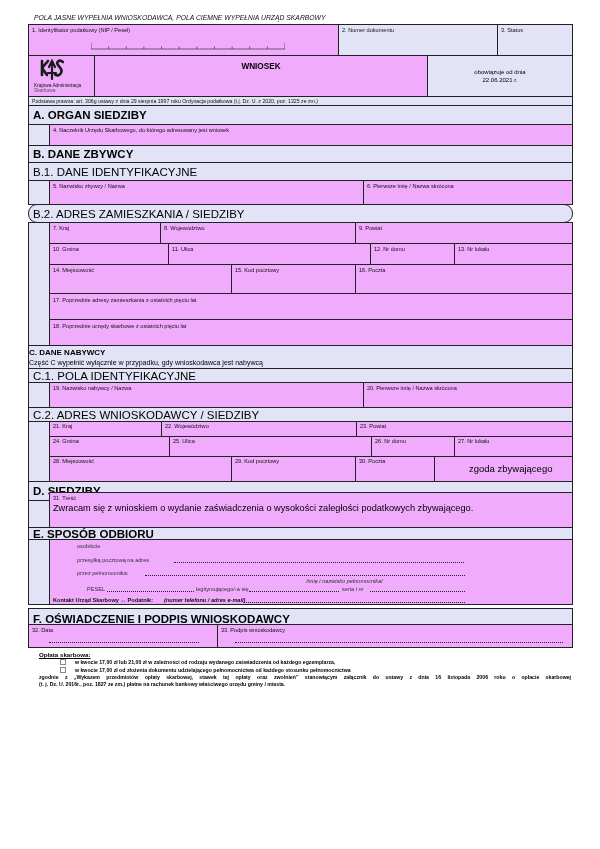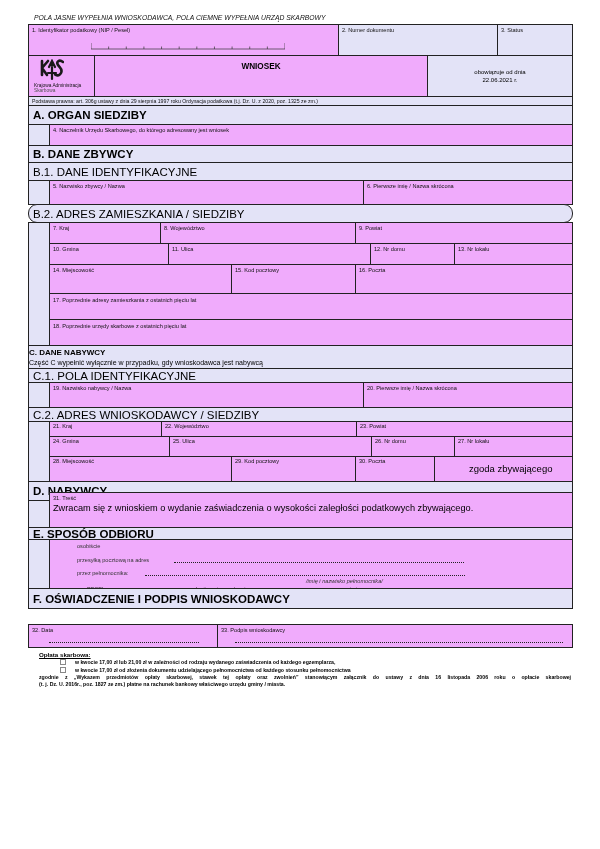--- a/index.html
+++ b/index.html
@@ -171,21 +171,21 @@
 <div class="box" style="left:231px;top:456px;width:125px;height:26px;">
     <div class="lbl" style="left:3px;top:1px;">29. Kod pocztowy</div>
   </div>
 <div class="box" style="left:355px;top:456px;width:80px;height:26px;">
     <div class="lbl" style="left:3px;top:1px;">30. Poczta</div>
   </div>
 <div class="box" style="left:434px;top:456px;width:139px;height:26px;">
   <div class="abs" style="left:34px;top:6px;font-size:9.5px;white-space:nowrap;">zgoda zbywającego</div>
 </div>
 
-<div class="sec sec-big" style="top:481px;height:20px;line-height:19px;">D. NABYWCY</div>
+<div class="sec sec-big" style="top:481px;height:20px;line-height:19px;">D. SIEDZIBY</div>
 <div class="sidebar" style="top:500px;height:28px;"></div>
 <div class="box" style="left:49px;top:492px;width:524px;height:40px;">
   <div class="lbl" style="left:3px;top:2px;">31. Treść</div>
   <div class="abs" style="left:3px;top:10px;font-size:9.2px;white-space:nowrap;">Zwracam się z wnioskiem o wydanie zaświadczenia o wysokości zaległości podatkowych zbywającego.</div>
 </div>
 
 <div class="sec sec-big" style="top:527px;height:18px;line-height:12px;text-decoration:underline;">E. SPOSÓB ODBIORU</div>
 <div class="sidebar" style="top:539px;height:66px;"></div>
 <div class="box" style="left:49px;top:539px;width:524px;height:66px;">
   <div class="lbl" style="left:27px;top:3px;color:#333;">osobiście</div>
@@ -198,21 +198,21 @@
   <div class="dots" style="left:57px;top:51px;width:87px;"></div>
   <div class="lbl" style="left:146px;top:46px;color:#333;">legitymującego/-a się</div>
   <div class="dots" style="left:199px;top:51px;width:90px;"></div>
   <div class="lbl" style="left:292px;top:46px;color:#333;">seria i nr</div>
   <div class="dots" style="left:320px;top:51px;width:95px;"></div>
   <div class="lbl" style="left:3px;top:57px;font-weight:bold;">Kontakt Urząd Skarbowy ↔ Podatnik:</div>
   <div class="lbl" style="left:114px;top:57px;font-weight:bold;font-style:italic;">(numer telefonu / adres e-mail)</div>
   <div class="dots" style="left:194px;top:62px;width:221px;"></div>
 </div>
 
-<div class="sec sec-big" style="top:588px;height:21px;line-height:20px;">F. OŚWIADCZENIE I PODPIS WNIOSKODAWCY</div>
+<div class="sec sec-big" style="top:608px;height:21px;line-height:20px;">F. OŚWIADCZENIE I PODPIS WNIOSKODAWCY</div>
 <div class="box" style="left:28px;top:624px;width:190px;height:24px;">
   <div class="lbl" style="left:3px;top:2px;">32. Data</div>
   <div class="dots" style="left:20px;top:17px;width:150px;"></div>
 </div>
 <div class="box" style="left:217px;top:624px;width:356px;height:24px;">
   <div class="lbl" style="left:3px;top:2px;">33. Podpis wnioskodawcy</div>
   <div class="dots" style="left:17px;top:17px;width:328px;"></div>
 </div>
 
 <div class="abs" style="left:39px;top:651px;font-size:6.2px;font-weight:bold;text-decoration:underline;white-space:nowrap;">Opłata skarbowa:</div>

